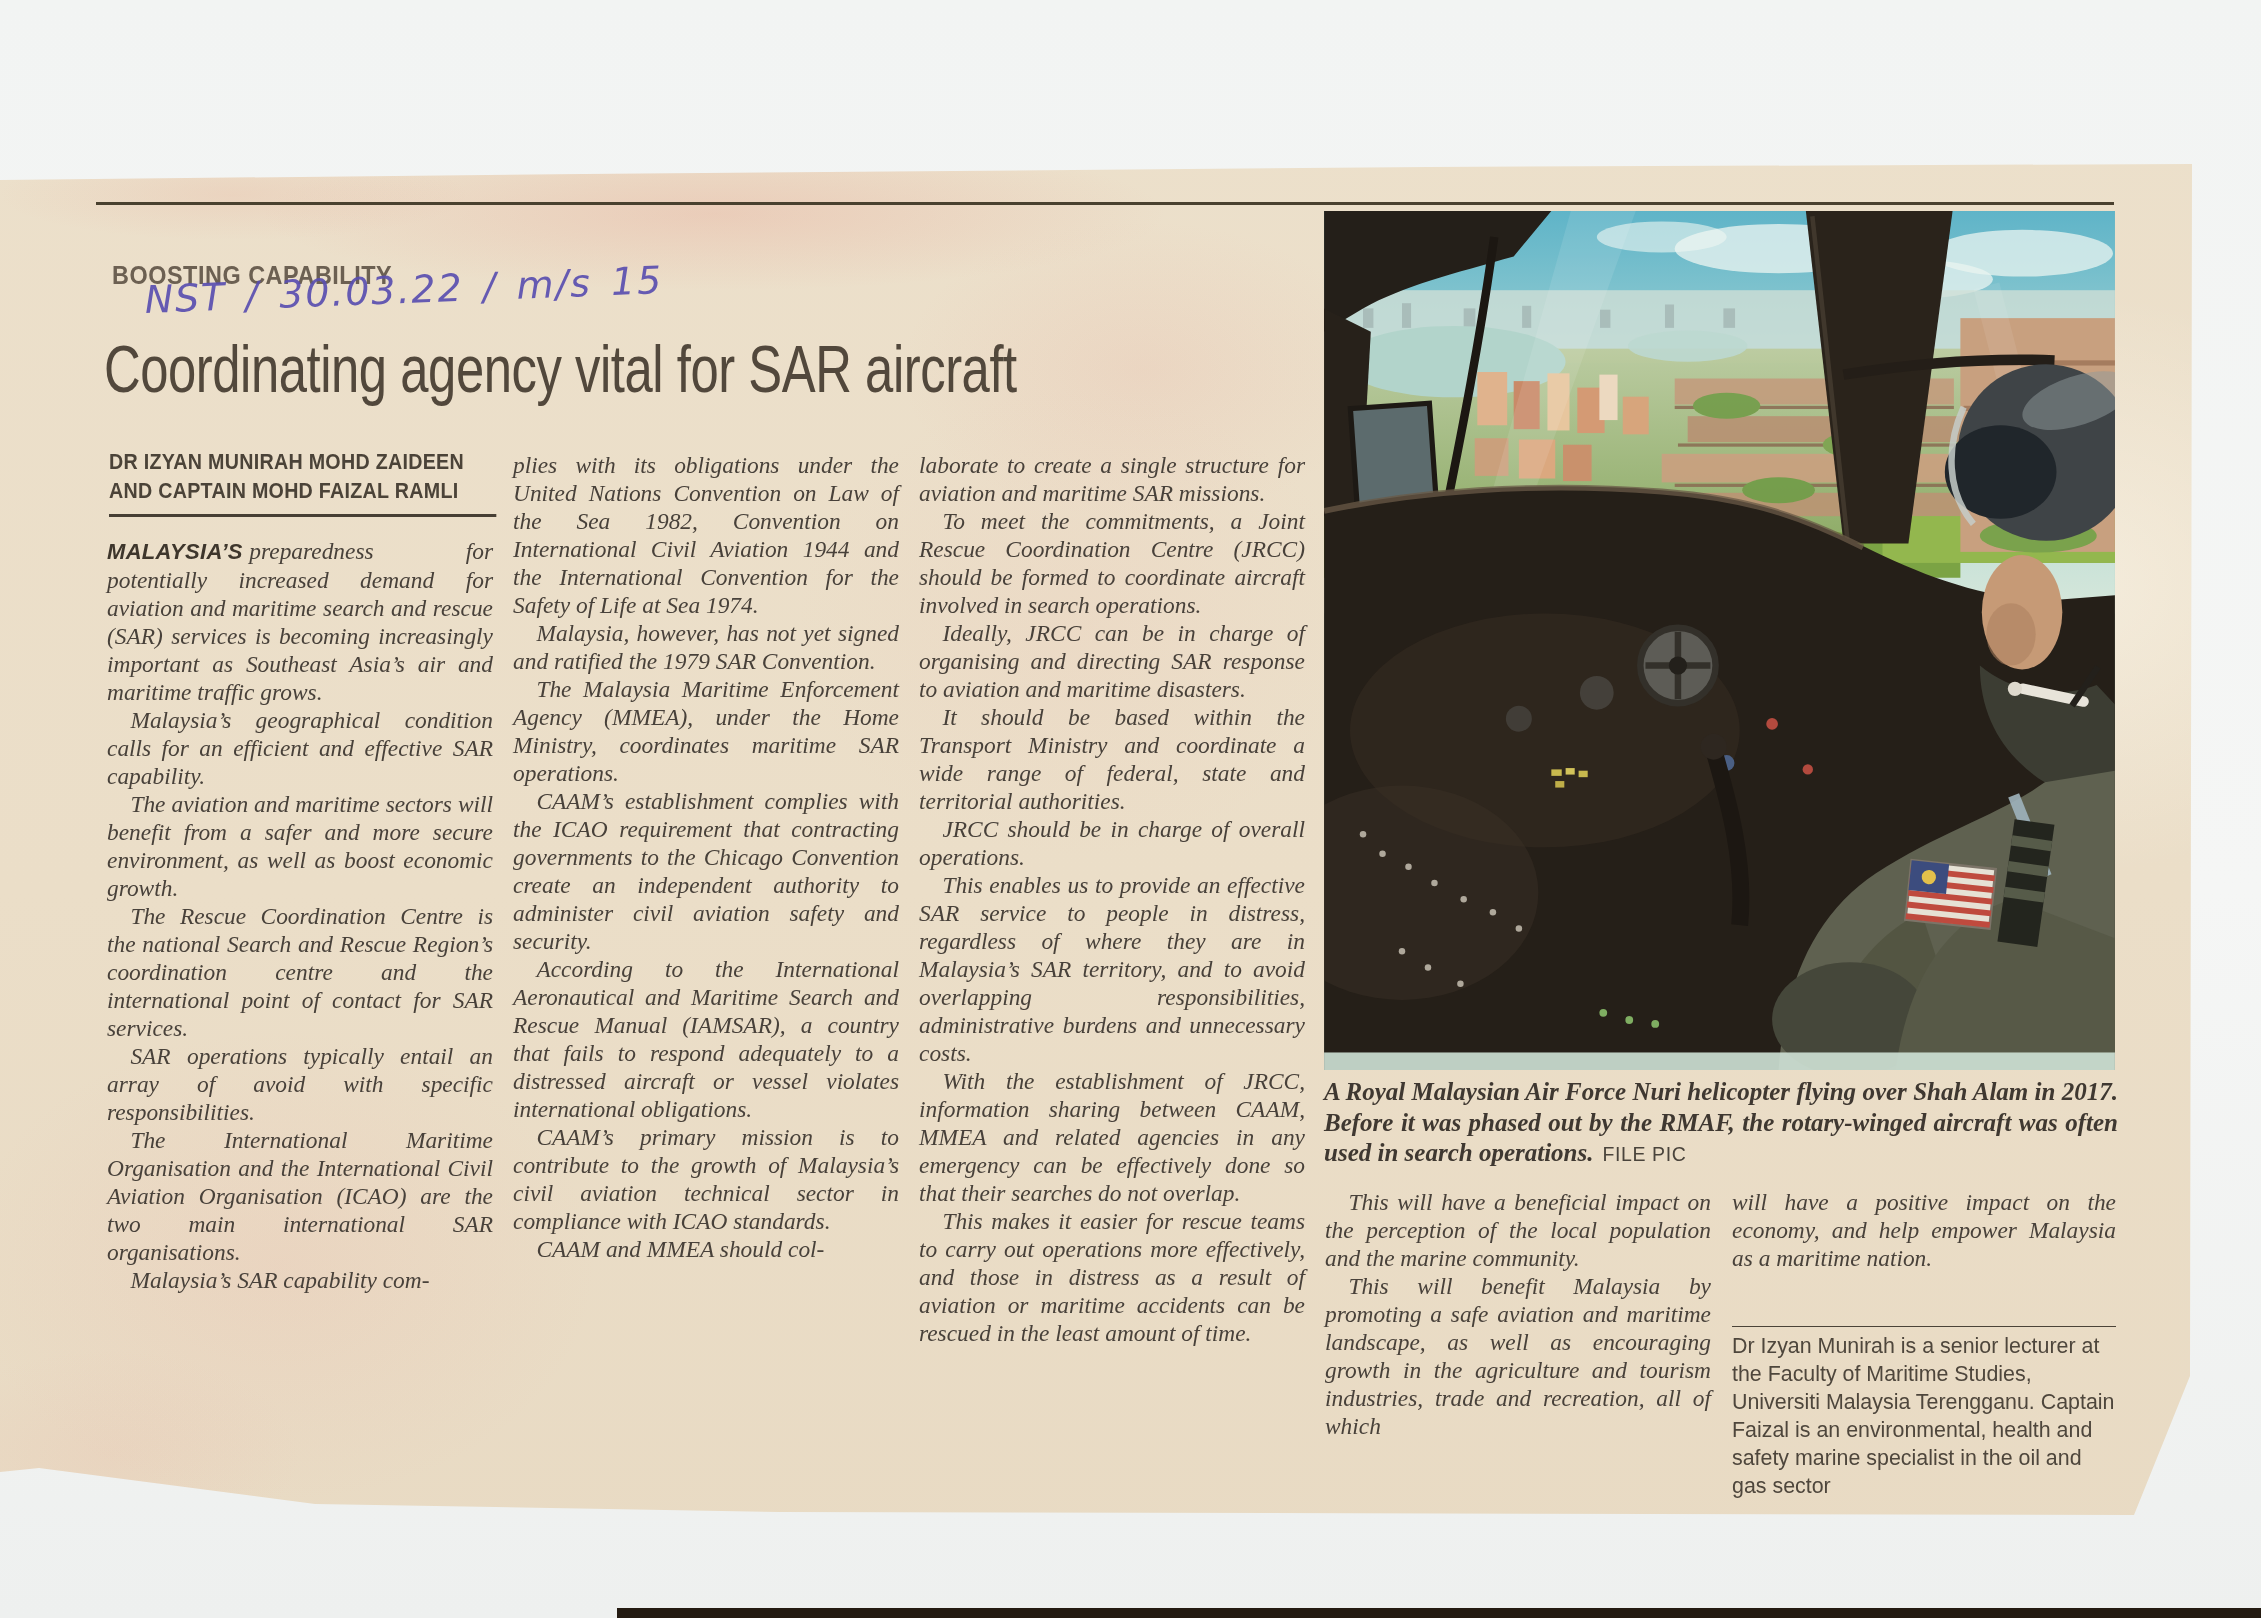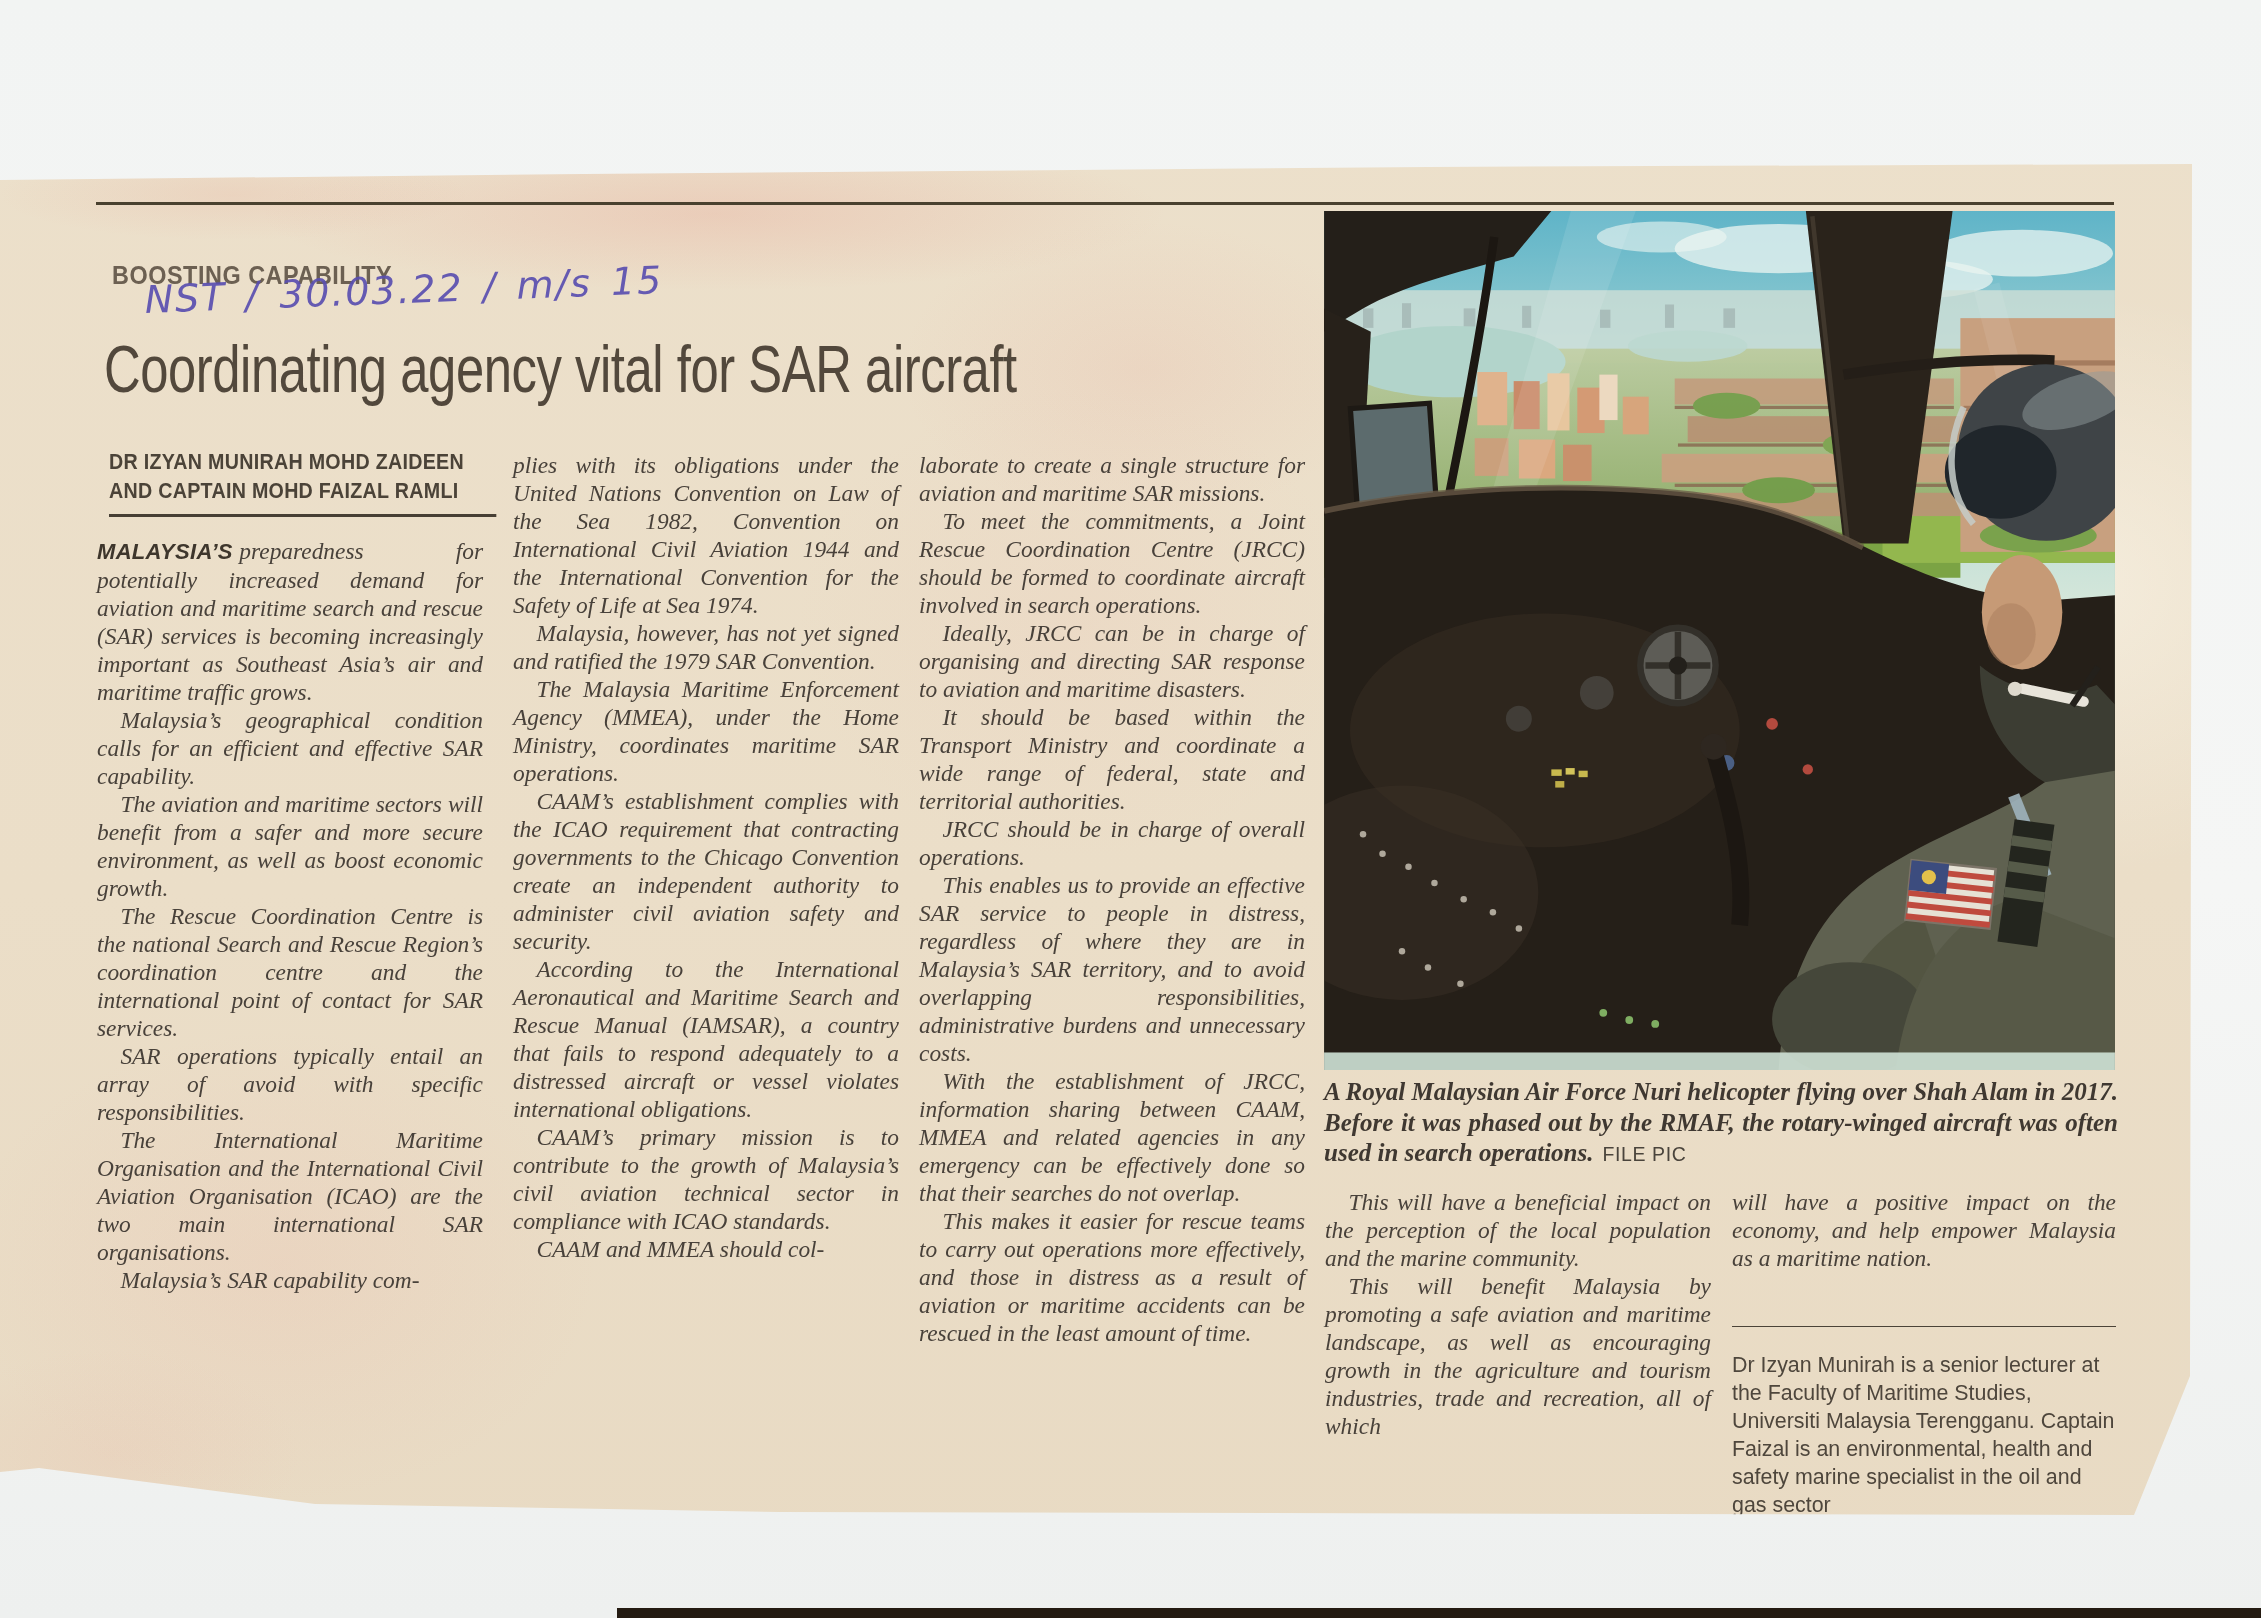--- a/index.html
+++ b/index.html
@@ -27,36 +27,36 @@
     color:#5a4fb0;letter-spacing:1.9px;word-spacing:5.2px;transform:rotate(-2.2deg);transform-origin:left top;
     white-space:nowrap;opacity:.92;}
   .headline{position:absolute;left:104px;top:333px;margin:0;font:400 66px/73px "Liberation Sans",sans-serif;
     color:#52483c;letter-spacing:-0.6px;transform:scaleX(.77);transform-origin:left top;white-space:nowrap;font-stretch:condensed;}
   .byline{position:absolute;left:109px;top:448px;width:421px;font:bold 21.4px/28.6px "Liberation Sans",sans-serif;
     color:#4b4338;letter-spacing:0.3px;transform:scaleX(.92);transform-origin:left top;
     padding-bottom:9px;border-bottom:3.2px solid #473f34;}
   .col{position:absolute;width:386px;font:23.4px/28px "Liberation Serif",serif;color:#48413a;}
   .col p{margin:0;text-align:justify;hyphens:auto;font-style:italic;}
   .col p.ind{text-indent:23.4px;}
-  .col-1{left:97px;top:537px;}
+  .col-1{left:107px;top:537px;}
   .col-2{left:513px;top:451px;}
   .col-3{left:919px;top:451px;}
   .col-4{left:1325px;top:1188px;}
   .col-5{left:1732px;top:1188px;width:384px;}
   .lead-word{font-family:"Liberation Sans",sans-serif;font-weight:bold;font-size:22px;
     letter-spacing:0.3px;color:#3e362c;margin-right:6.5px;}
   figure.photo{position:absolute;left:1324px;top:211px;width:791px;height:859px;margin:0;
     background:#9cc0b4;overflow:hidden;}
   figure.photo svg{display:block;}
   .caption{position:absolute;left:1324px;top:1077px;width:794px;margin:0;
     font:italic bold 25px/30.5px "Liberation Serif",serif;color:#3f3831;text-align:justify;}
   .caption .credit{font:19.5px/30.5px "Liberation Sans",sans-serif;font-style:normal;font-weight:400;
     color:#4a443c;letter-spacing:0.6px;margin-left:9px;}
   .bio{position:absolute;left:1732px;top:1326px;width:384px;border-top:1.9px solid #4b4338;
-    padding-top:24px;font:21.4px/28px "Liberation Sans",sans-serif;color:#4e463c;text-align:left;}
+    padding-top:5px;font:21.4px/28px "Liberation Sans",sans-serif;color:#4e463c;text-align:left;}
   .scan-strip{position:absolute;left:617px;top:1608px;width:1645px;height:11px;background:#241b12;}
   .edge-blue{position:absolute;left:1.3px;top:164px;width:909px;height:1.9px;background:rgba(110,140,170,.45);}
 </style>
 </head>
 <body>
 
 <div class="stage">
   <div class="scan-bg"></div>
 
   <div class="paper">

